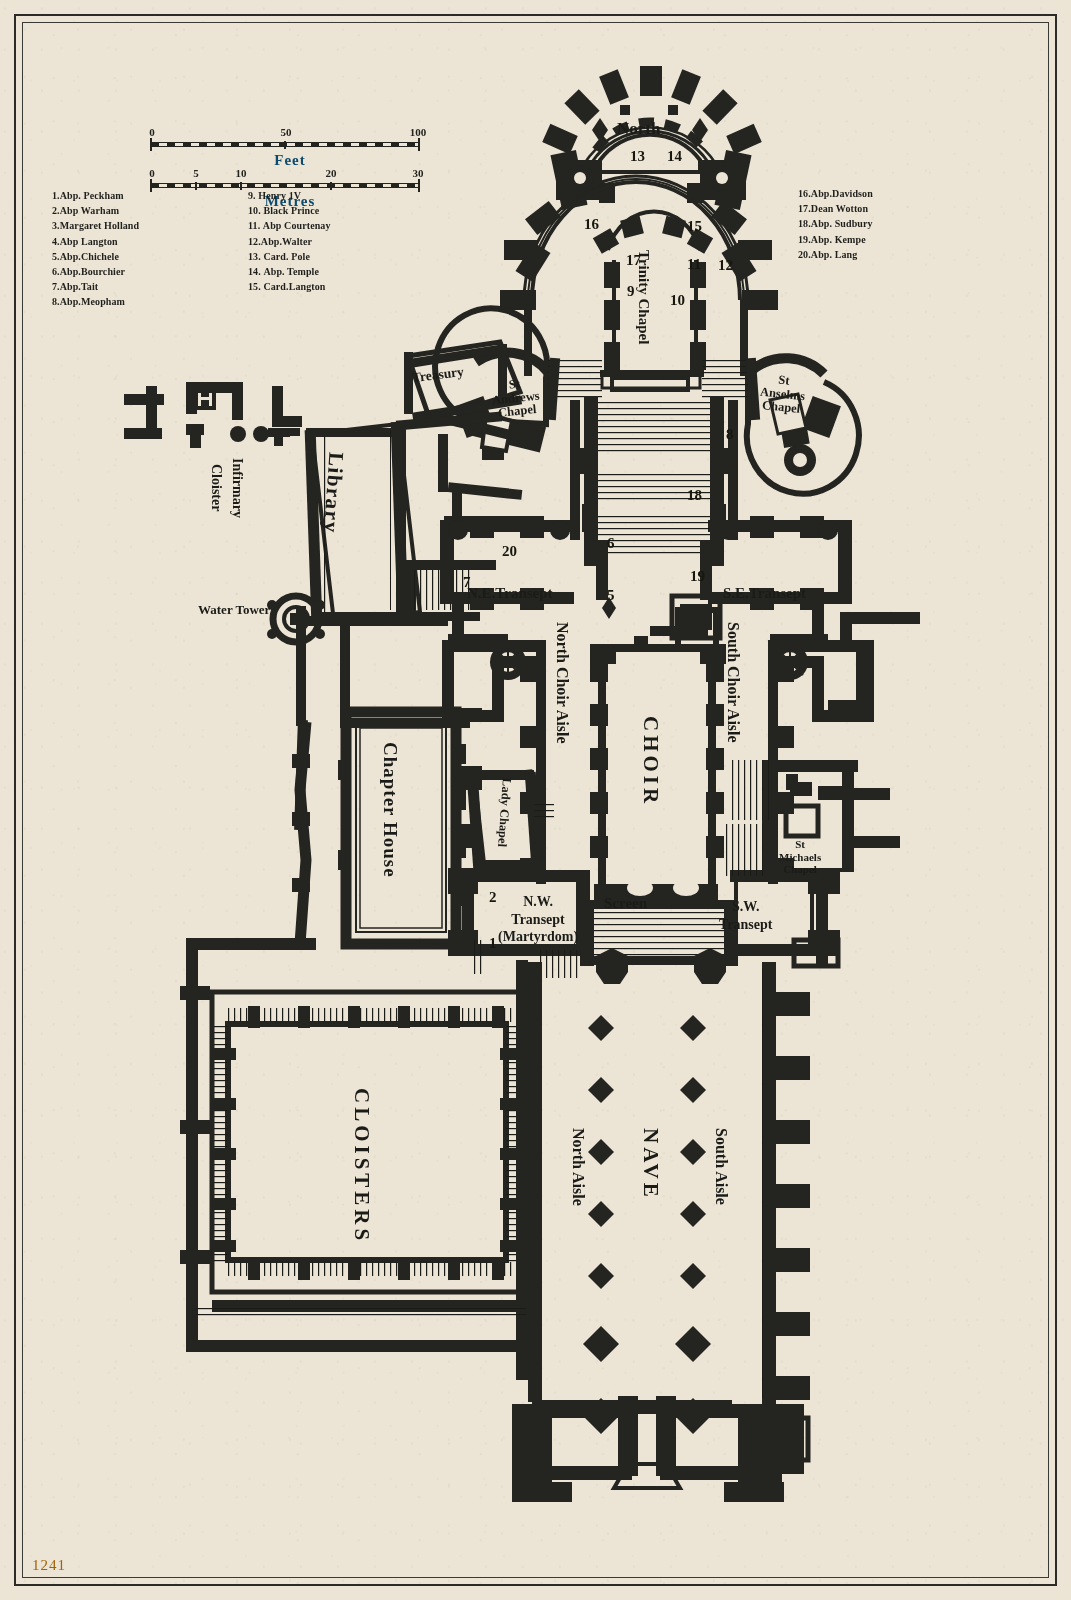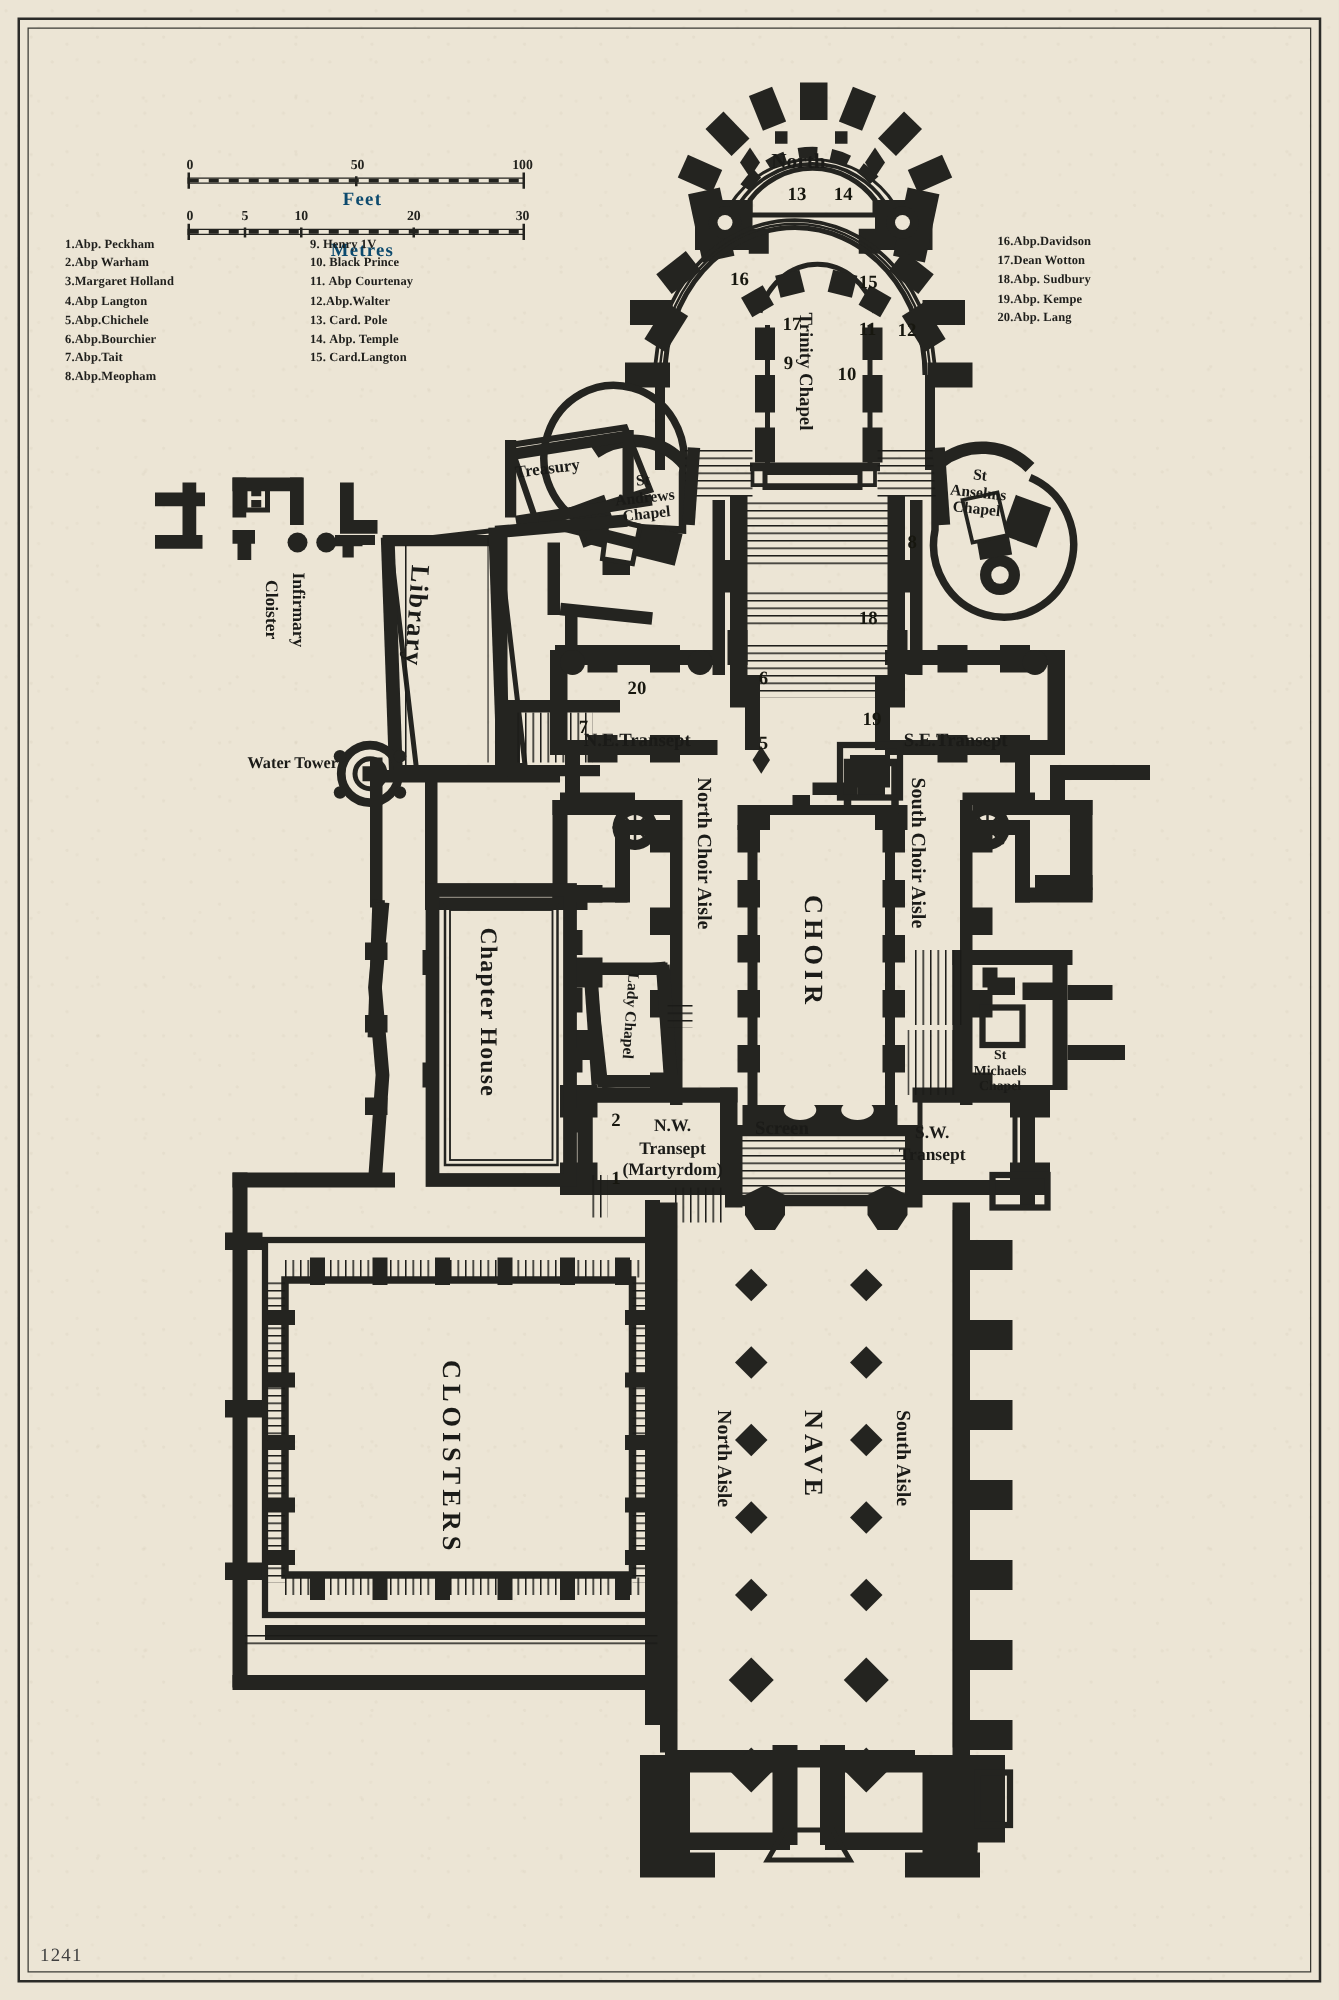--- a/index.html
+++ b/index.html
@@ -121,21 +121,21 @@
     font-weight: bold;
     font-size: 15px;
     color: #17170f;
   }
   #plate {
     position: absolute;
     left: 32px; bottom: 26px;
     font-family: "Liberation Serif", serif;
     font-size: 15px;
     letter-spacing: 1px;
-    color: #404040;
+    color: #a16207;
   }
 </style>
 </head>
 <body>
 
 <div id="page">
 
   <div id="grain"></div>
   <div id="border-outer"></div>
   <div id="border-inner"></div>

